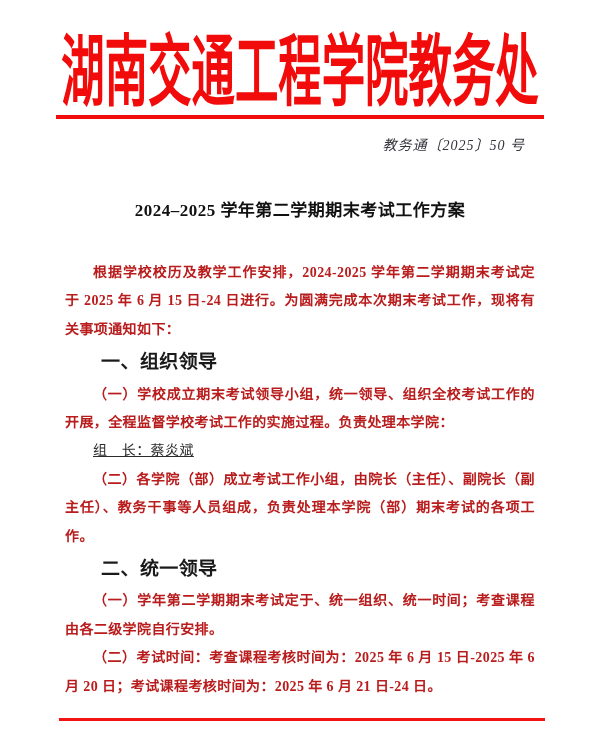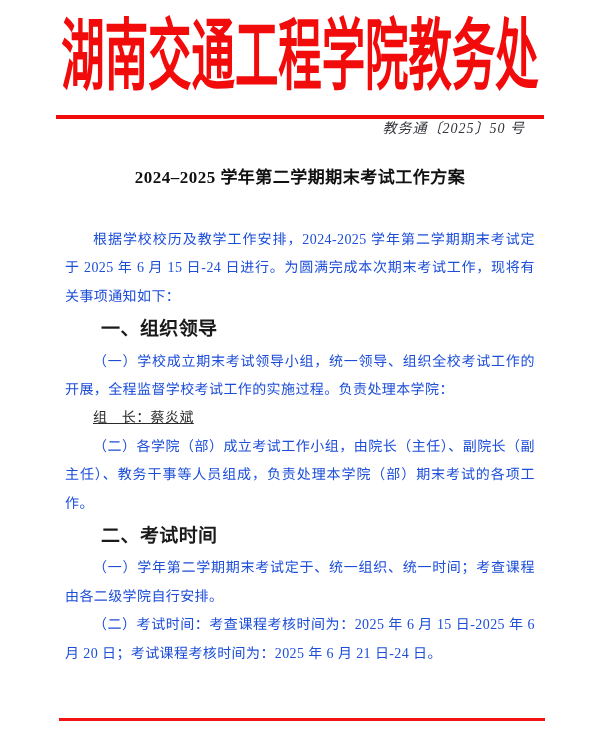--- a/index.html
+++ b/index.html
@@ -17,21 +17,21 @@
     box-sizing: border-box;
     padding: 22px 65px 0 65px;
     font-family: "Liberation Serif", "DejaVu Serif", serif;
     color: #2b2b2b;
   }
 
   
   .org-title-wrap {
     height: 86px;
     display: flex;
-    align-items: flex-start;
+    align-items: flex-end;
     justify-content: center;
     overflow: visible;
   }
   .org-title {
     font-size: 70px;
     font-weight: bold;
     line-height: 1;
     white-space: nowrap;
     color: #f20b0b;
     transform: scale(0.62, 1.12);
@@ -39,32 +39,33 @@
   }
   .letterhead-rule {
     width: 488px;
     height: 4px;
     background: #f20b0b;
     margin: 7px 0 0 -9px; 
   }
 
   
   .doc-number {
+    margin-top: 17px;
     text-align: right;
     padding-right: 10px;
     font-size: 14px;
     line-height: 20px;
     font-style: italic;
     letter-spacing: 1px;
     color: #33343c;
   }
 
   
   .doc-title {
-    margin-top: 28px;
+    margin-top: 44px;
     text-align: center;
     font-size: 17px;
     font-weight: bold;
     line-height: 22px;
     letter-spacing: 0.5px;
     color: #111111;
   }
 
   
   .body-text {
@@ -72,21 +73,22 @@
   }
   .para {
     margin: 0;
     font-size: 14px;
     line-height: 28.4px;
     letter-spacing: 0.4px;
   }
   .para.body {
     text-align: justify;
     text-indent: 2em;
-    color: #1d4ed8;
+    color: #b91c1c;
+    font-weight: bold;
   }
   .para.plain {
     text-indent: 2em;
     color: #2b2b2b;
     text-decoration: underline;
   }
   .para.heading {
     font-family: "Liberation Sans", "DejaVu Sans", sans-serif;
     font-weight: bold;
     font-size: 19px;
@@ -119,20 +121,20 @@
   <div class="doc-number">教务通〔2025〕50 号</div>
 
   <div class="doc-title">2024–2025 学年第二学期期末考试工作方案</div>
 
   <div class="body-text">
       <p class="para body">根据学校校历及教学工作安排，2024-2025 学年第二学期期末考试定于 2025 年 6 月 15 日-24 日进行。为圆满完成本次期末考试工作，现将有关事项通知如下：</p>
       <p class="para heading">一、组织领导</p>
       <p class="para body">（一）学校成立期末考试领导小组，统一领导、组织全校考试工作的开展，全程监督学校考试工作的实施过程。负责处理本学院：</p>
       <p class="para plain">组　长：蔡炎斌</p>
       <p class="para body">（二）各学院（部）成立考试工作小组，由院长（主任）、副院长（副主任）、教务干事等人员组成，负责处理本学院（部）期末考试的各项工作。</p>
-      <p class="para heading">二、考试时间</p>
+      <p class="para heading">二、统一领导</p>
       <p class="para body">（一）学年第二学期期末考试定于、统一组织、统一时间；考查课程由各二级学院自行安排。</p>
       <p class="para body">（二）考试时间：考查课程考核时间为：2025 年 6 月 15 日-2025 年 6 月 20 日；考试课程考核时间为：2025 年 6 月 21 日-24 日。</p>
     </div>
 
   <div class="footer-rule"></div>
 
 </div>
 
 </body></html>

